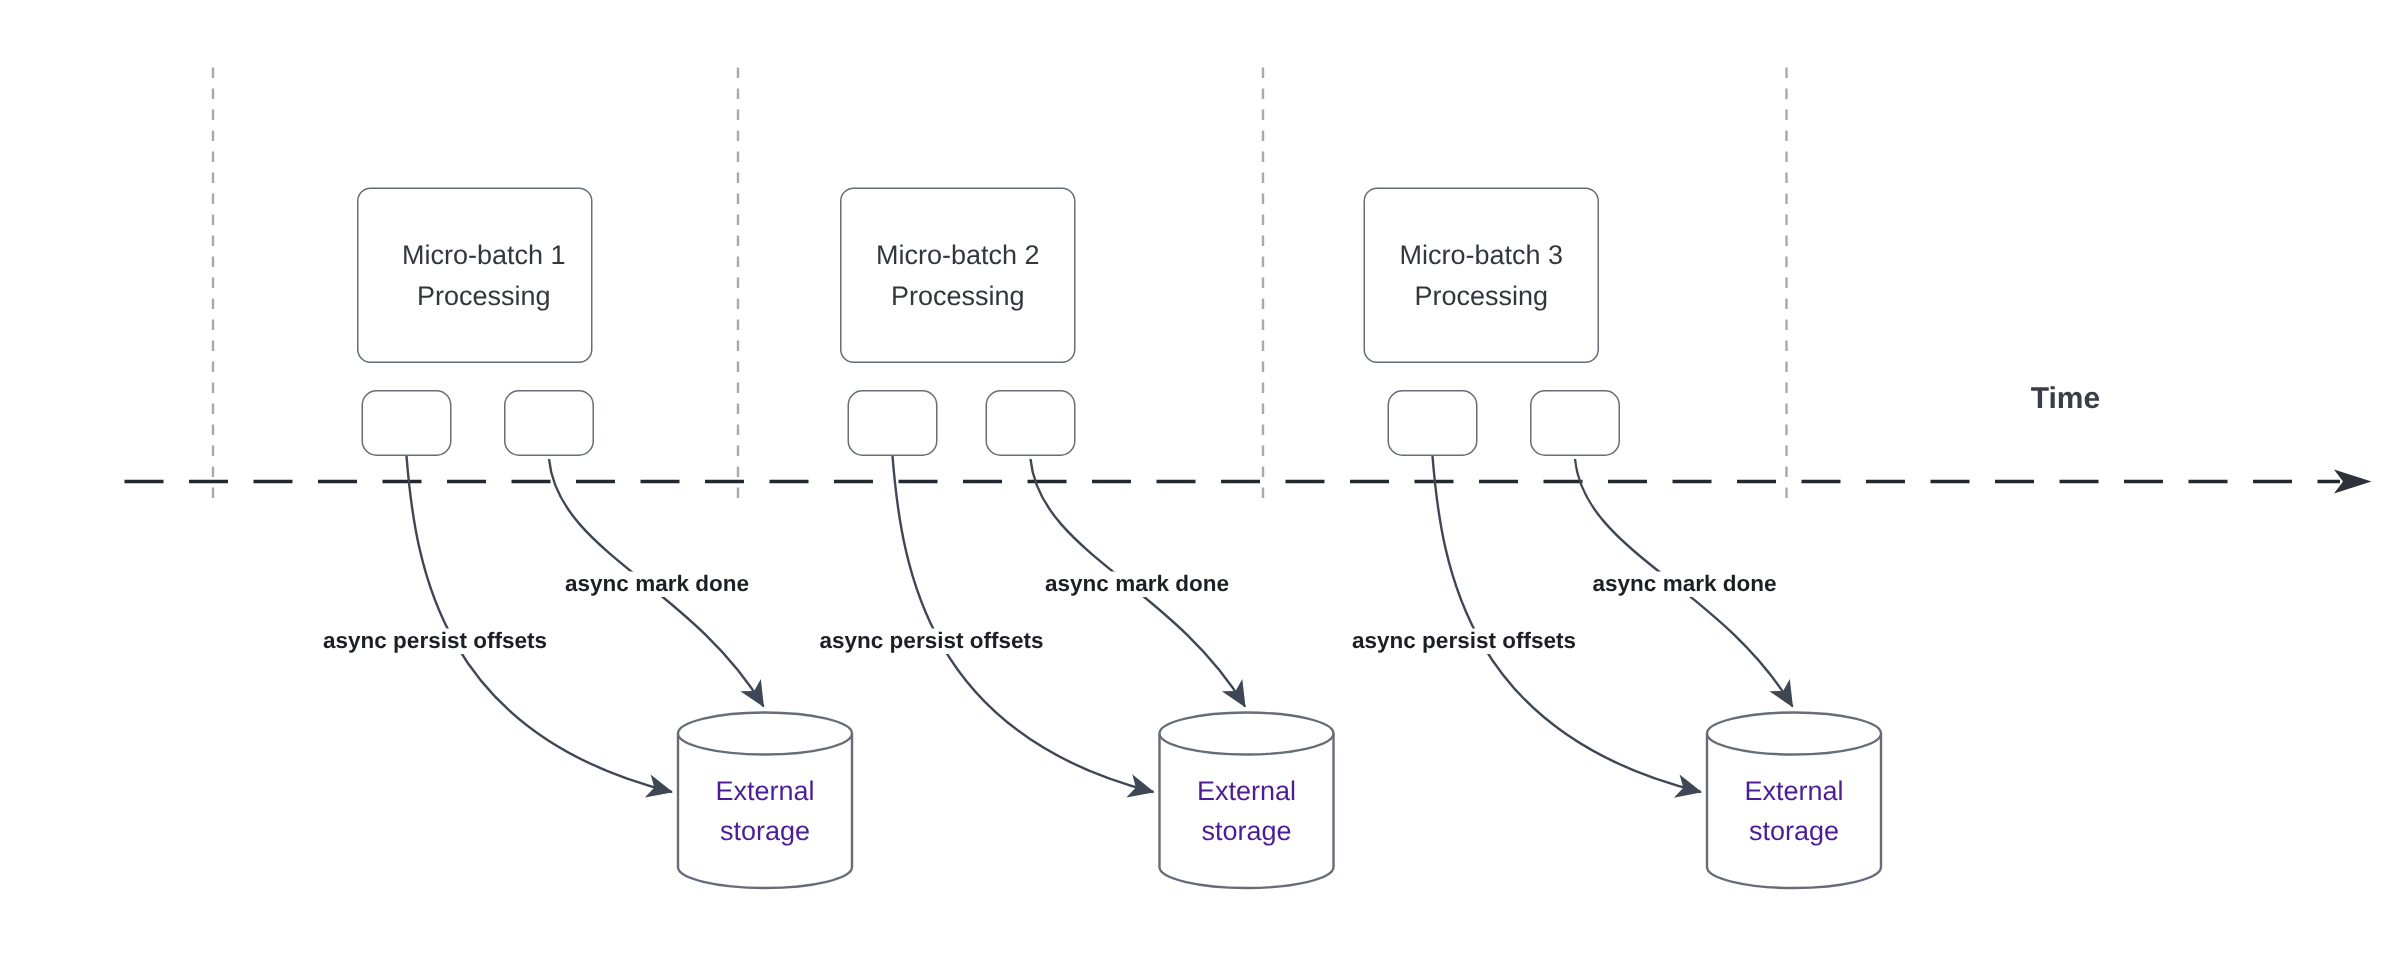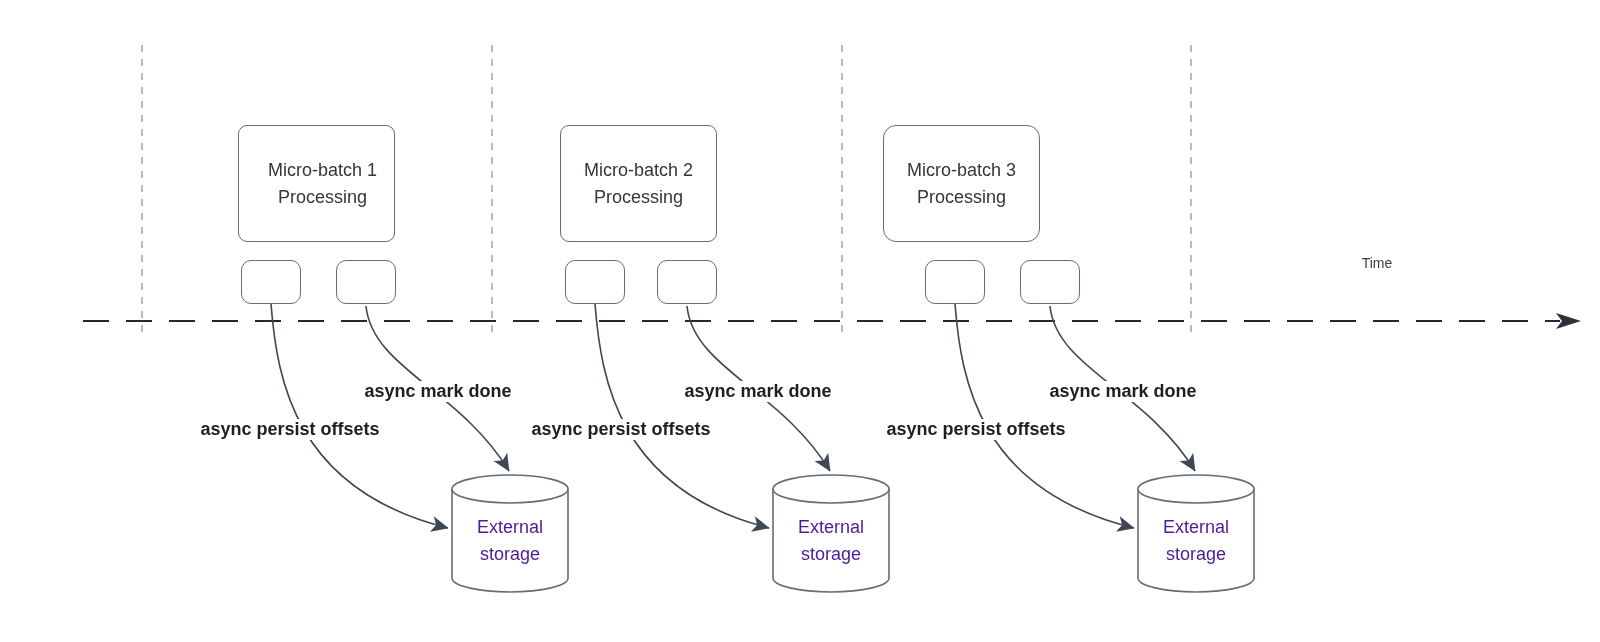--- a/index.html
+++ b/index.html
@@ -28,40 +28,41 @@
     position:absolute;
     width:60px;height:44px;
     border:1.6px solid #666d78;
     border-radius:10px;
     background:#ffffff;
     box-sizing:border-box;
   }
   .lbl{
     position:absolute;
     transform:translateX(-50%);
-    font-size:18px;font-weight:bold;
+    font-size:15px;font-weight:bold;
     color:#1d1f24;
     background:#ffffff;
     padding:0 3px;
     white-space:nowrap;
   }
   .cyl-text{
     position:absolute;
     width:120px;
     transform:translateX(-50%);
     text-align:center;
     font-size:18px;line-height:27px;
     color:#4c1d95;
   }
   .time{
     position:absolute;
     transform:translateX(-50%);
-    font-size:14px;
+    font-size:20px;
     color:#383d46;
     white-space:nowrap;
+    font-weight:bold;
   }
 </style>
 </head>
 <body>
 
 <div id="canvas">
 
   <svg id="wires" width="1600" height="642" viewBox="0 0 1600 642">
     <defs>
       <marker id="arrow" viewBox="0 0 12 12" refX="10.6" refY="6" markerWidth="13" markerHeight="13" orient="auto-start-reverse">
@@ -121,21 +122,21 @@
   </div>
   <div class="mini" style="left:565px;top:260px;"></div>
   <div class="mini" style="left:657px;top:260px;"></div>
   <div class="lbl" style="left:758px;top:381px;">async mark done</div>
   <div class="lbl" style="left:621px;top:419px;">async persist offsets</div>
   <div class="cyl-text" style="left:831px;top:514px;">
     <span style="display:block">External</span>
     <span style="display:block">storage</span>
   </div>
 
-  <div class="node" style="left:883px;top:125px;border-radius:13px;">
+  <div class="node" style="left:909px;top:125px;">
     <span>Micro-batch 3</span>
     <span>Processing</span>
   </div>
   <div class="mini" style="left:925px;top:260px;"></div>
   <div class="mini" style="left:1020px;top:260px;"></div>
   <div class="lbl" style="left:1123px;top:381px;">async mark done</div>
   <div class="lbl" style="left:976px;top:419px;">async persist offsets</div>
   <div class="cyl-text" style="left:1196px;top:514px;">
     <span style="display:block">External</span>
     <span style="display:block">storage</span>

